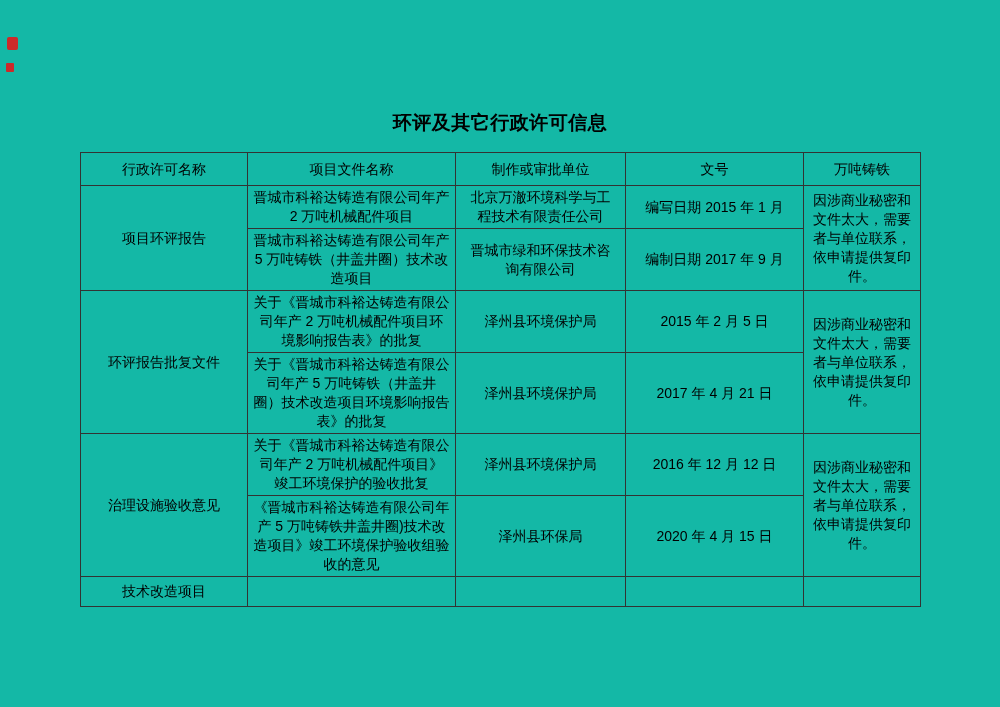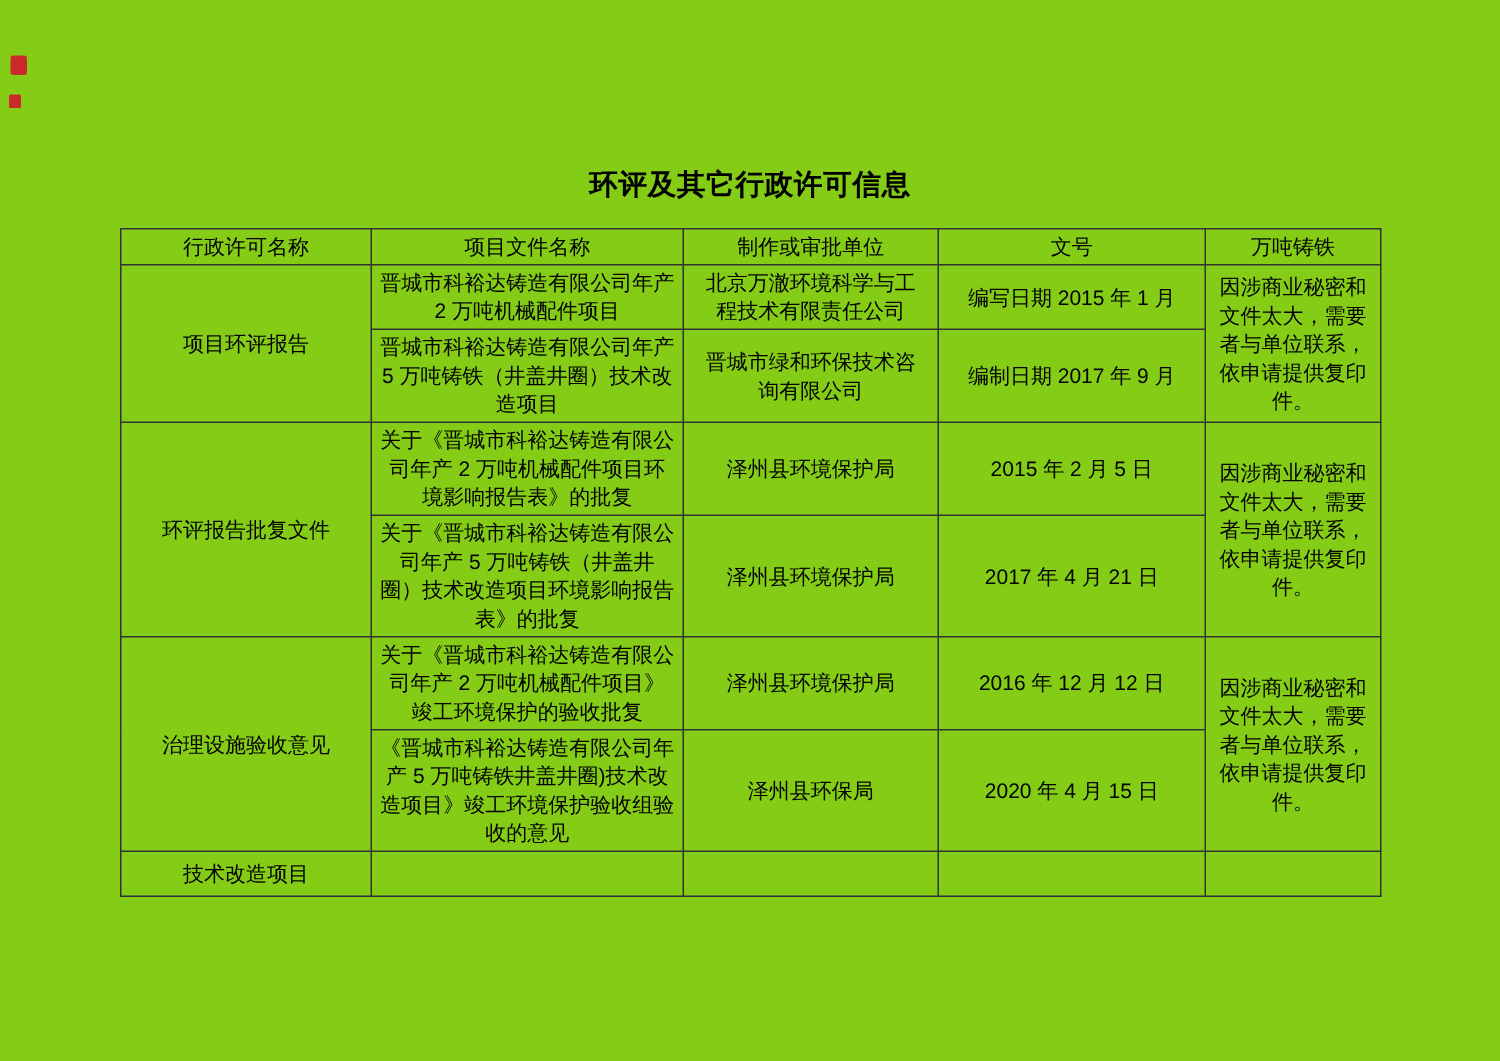--- a/index.html
+++ b/index.html
@@ -1,35 +1,35 @@
 <!DOCTYPE html>
 <html><head>
 <meta charset="utf-8">
 <style>
   html,body{margin:0;padding:0;background:#ffffff;}
   body{width:1000px;height:707px;position:relative;overflow:hidden;
        font-family:"Liberation Sans","DejaVu Sans",sans-serif;color:#000;}
-  .page{position:absolute;inset:0;background:#84cc16;}
+  .page{position:absolute;inset:0;background:#14b8a6;}
   .mark{position:absolute;display:block;background:#cc2a2a;}
   .mark-a{left:7px;top:37px;width:11px;height:13px;border-radius:2px;}
   .mark-b{left:6px;top:63px;width:8px;height:9px;border-radius:1px;}
   .title{position:absolute;left:0;top:110px;width:100%;margin:0;
          text-align:center;font-size:19px;font-weight:bold;letter-spacing:.5px;}
   table.permit{position:absolute;left:80px;top:152px;width:840px;
          border-collapse:collapse;table-layout:fixed;}
   td,th{border:1px solid #333;vertical-align:middle;text-align:center;
         font-size:14px;font-weight:normal;line-height:19px;padding:2px 5px;
         word-break:break-all;overflow:hidden;}
   th{padding:2px 4px;}
   .c-name{padding:2px 8px;}
   .c-file{padding:2px 5px;}
   .c-unit{padding:2px 12px;}
   .c-num{white-space:nowrap;padding:2px 4px;font-size:14px;}
   .c-note{padding:2px 6px;text-align:center;}
-  .r-head{height:24px;}
+  .r-head{height:33px;}
   .r1a{height:37px;} .r1b{height:57px;}
   .r2a{height:57px;} .r2b{height:72px;}
   .r3a{height:60px;} .r3b{height:74px;}
   .r4{height:30px;}
 </style>
 </head>
 <body>
 
 <div class="page">
 

